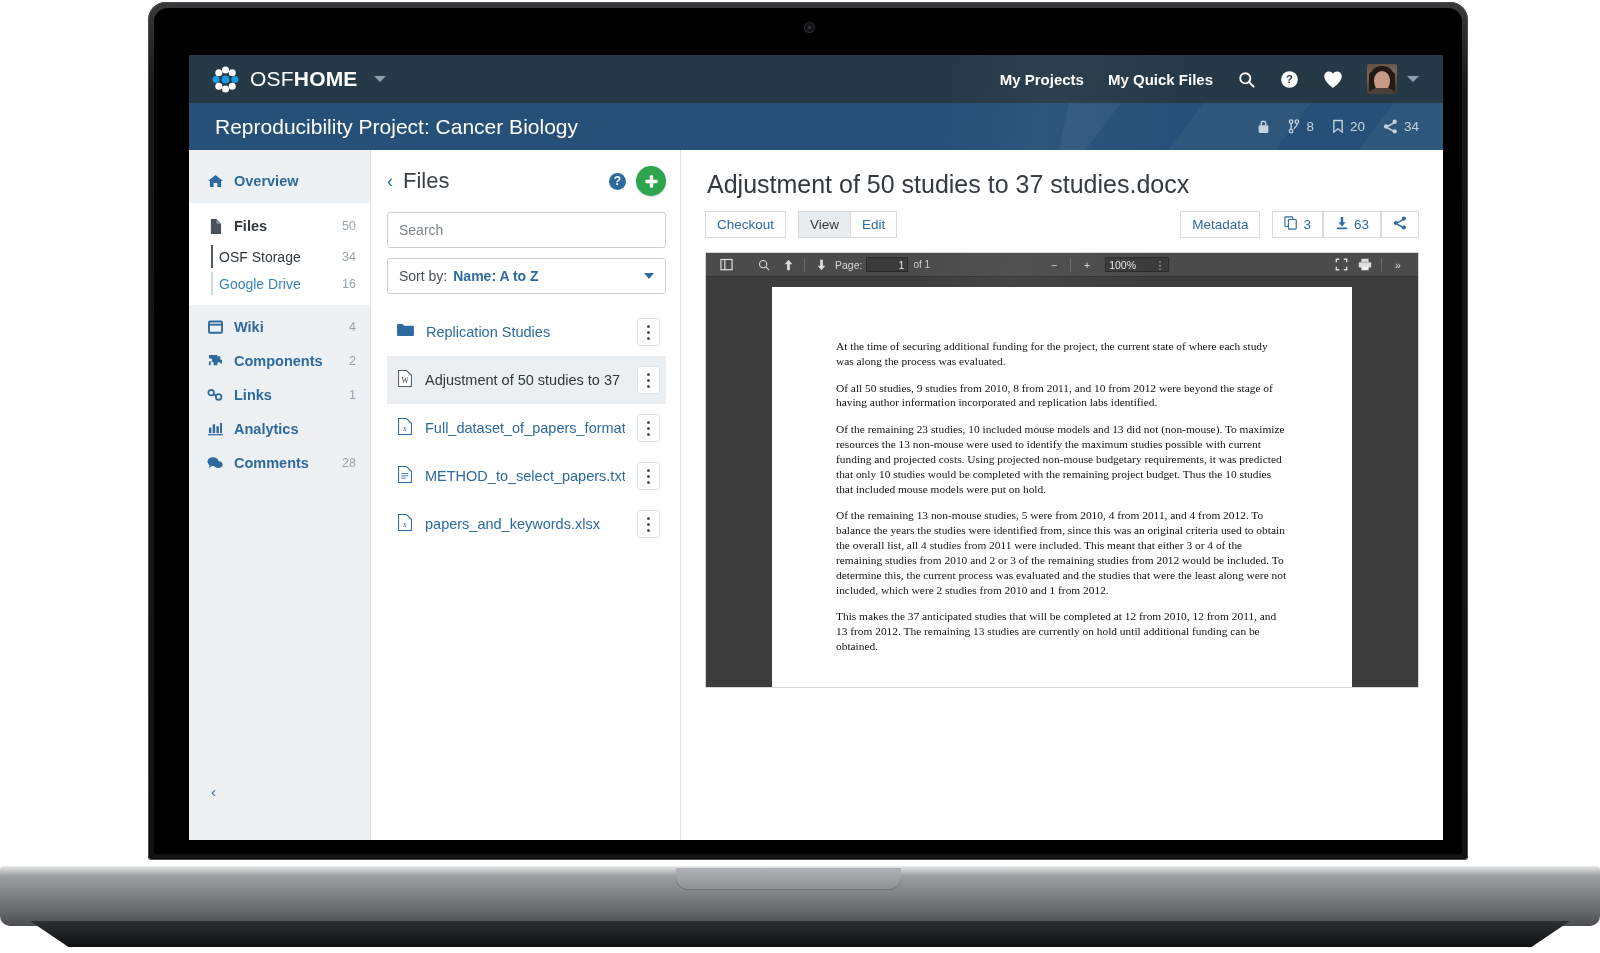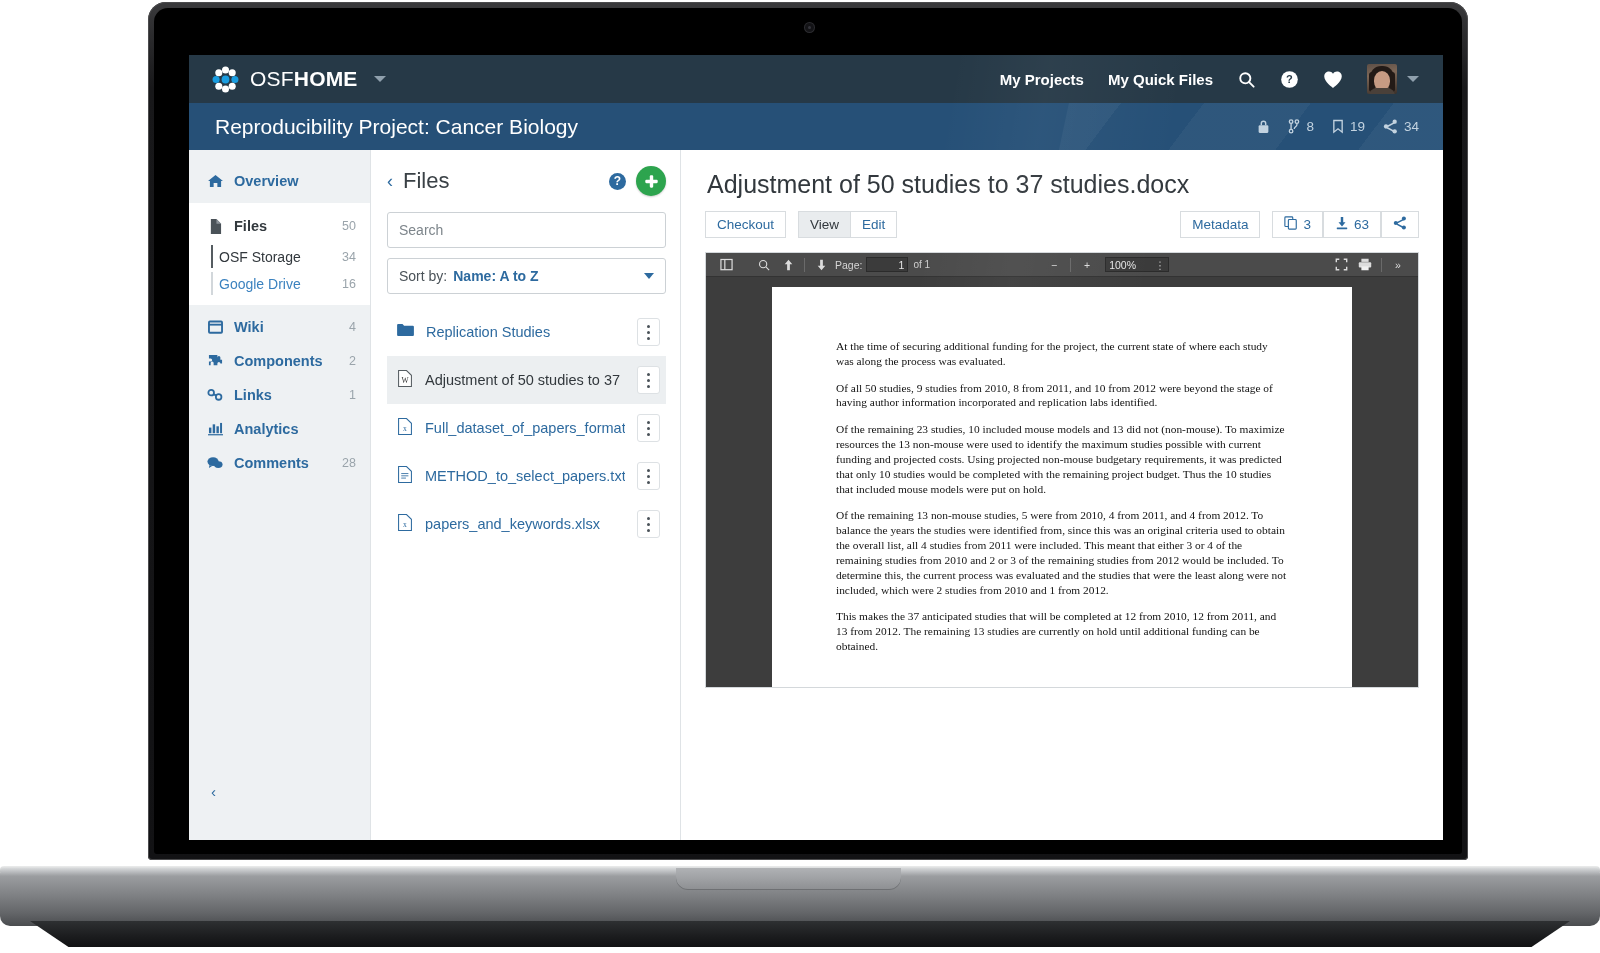--- a/index.html
+++ b/index.html
@@ -307,21 +307,21 @@
               <circle cx="10.5" cy="3.2" r="2.1"></circle>
               <circle cx="3.5" cy="14.6" r="2.1"></circle>
             <path d="M3.5 5.3v7.2M10.5 5.3v1.6c0 2.4-3.2 2.6-3.2 5"></path>
           </svg>
           <span>8</span>
         </span>
         <span class="meta-item">
           <svg width="12" height="15" viewBox="0 0 14 18" fill="none" stroke="#c3d3e0" stroke-width="1.6">
             <path d="M2 1.8h10v14l-5-4-5 4z"></path>
           </svg>
-          <span>19</span>
+          <span>20</span>
         </span>
         <span class="meta-item">
           <svg width="15" height="15" viewBox="0 0 18 18" fill="#c3d3e0">
             <circle cx="14" cy="3.2" r="2.6"></circle>
               <circle cx="3.6" cy="9" r="2.6"></circle>
               <circle cx="14" cy="14.8" r="2.6"></circle>
             <path d="M4.6 8.1l8.8-4.6.9 1.7-8.8 4.6zM5.5 9.7l8.8 4.6-.9 1.7-8.8-4.6z"></path>
           </svg>
           <span>34</span>
         </span>

